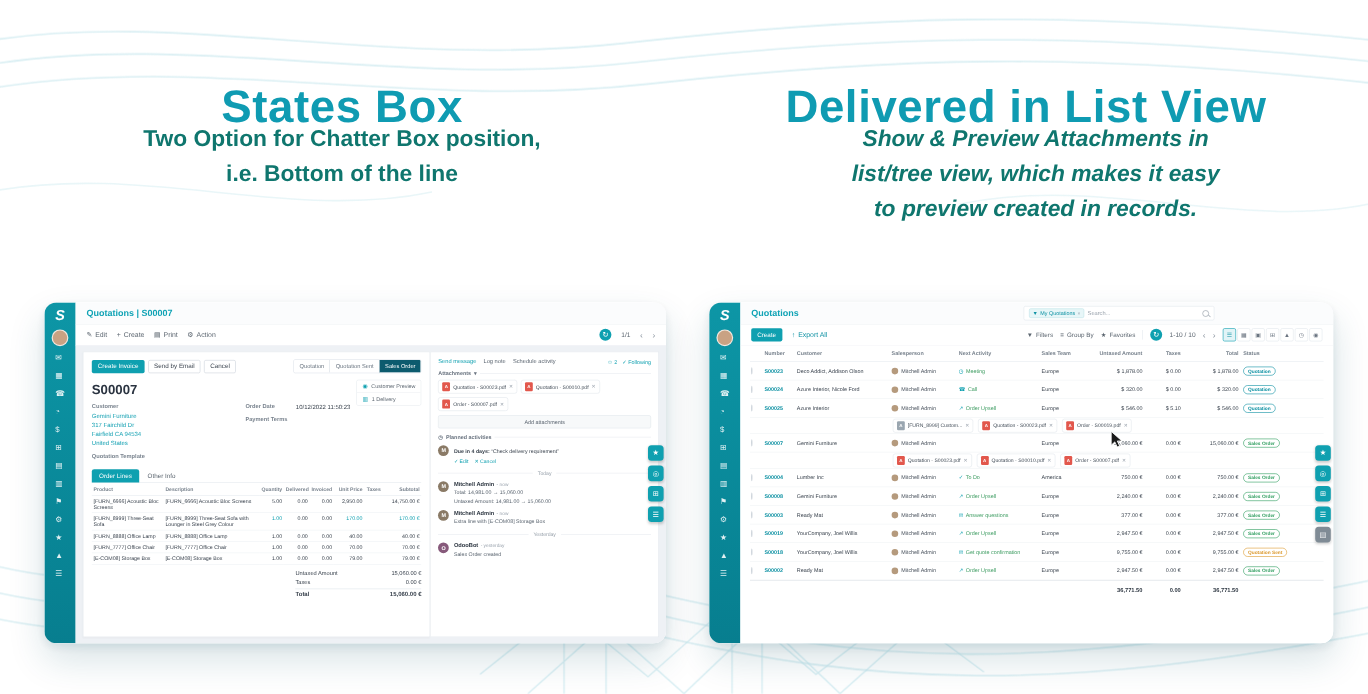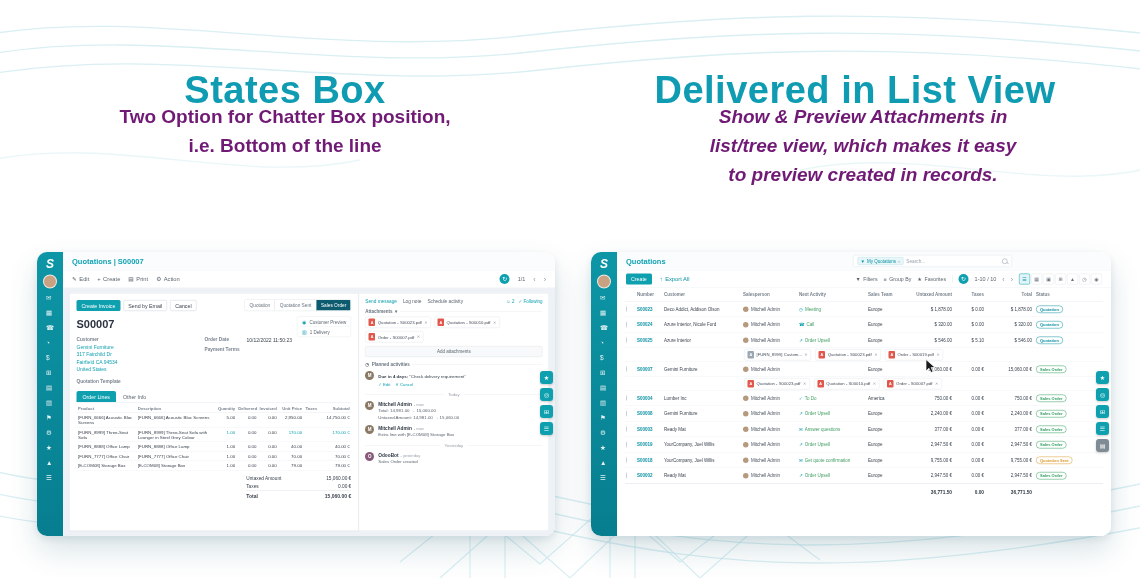--- a/index.html
+++ b/index.html
@@ -5,21 +5,21 @@
   html,body{margin:0;padding:0;background:#fff;}
   .page{position:relative;width:1140px;height:578px;overflow:hidden;background:#ffffff;
         font-family:"Liberation Sans",sans-serif;}
   svg.waves{position:absolute;left:0;top:0;pointer-events:none;}
 
   
   .feature-title{position:absolute;top:44px;width:570px;text-align:center;
     font-size:38px;font-weight:700;color:#0f9bb2;letter-spacing:.5px;}
   .ft-left{left:0;} .ft-right{left:570px;}
   .feature-desc{position:absolute;top:102px;width:570px;text-align:center;
-    font-size:19px;line-height:29px;font-weight:600;color:#701a75;}
+    font-size:19px;line-height:29px;font-weight:600;color:#0f766e;}
   .fd-left{left:0;} .fd-right{left:578px;font-style:italic;}
 
   
   .card{position:absolute;top:252px;height:284px;border-radius:11px;background:#fff;
     box-shadow:0 14px 30px rgba(10,80,100,.16),0 3px 8px rgba(10,80,100,.10);}
   .card1{left:37px;width:518px;}
   .card2{left:591px;width:520px;}
   .ci{transform:scale(.5);transform-origin:0 0;display:flex;background:#fff;
       border-radius:20px;overflow:hidden;position:relative;}
   .ci1{width:1036px;height:568px;}

